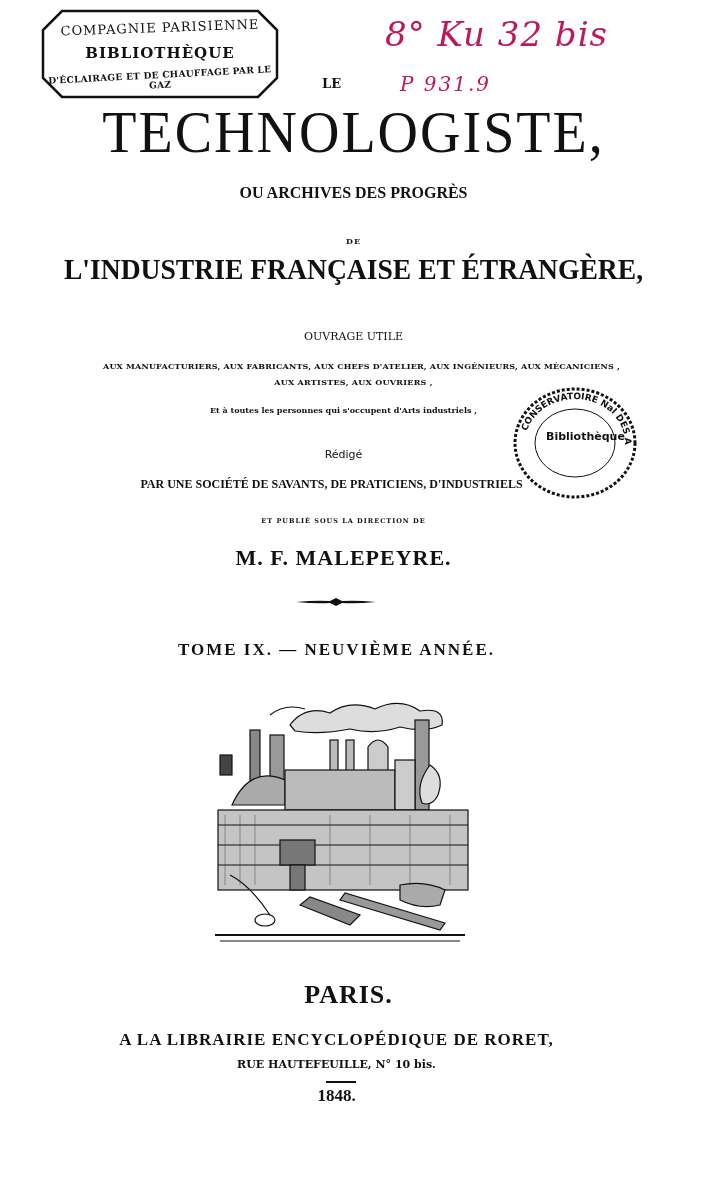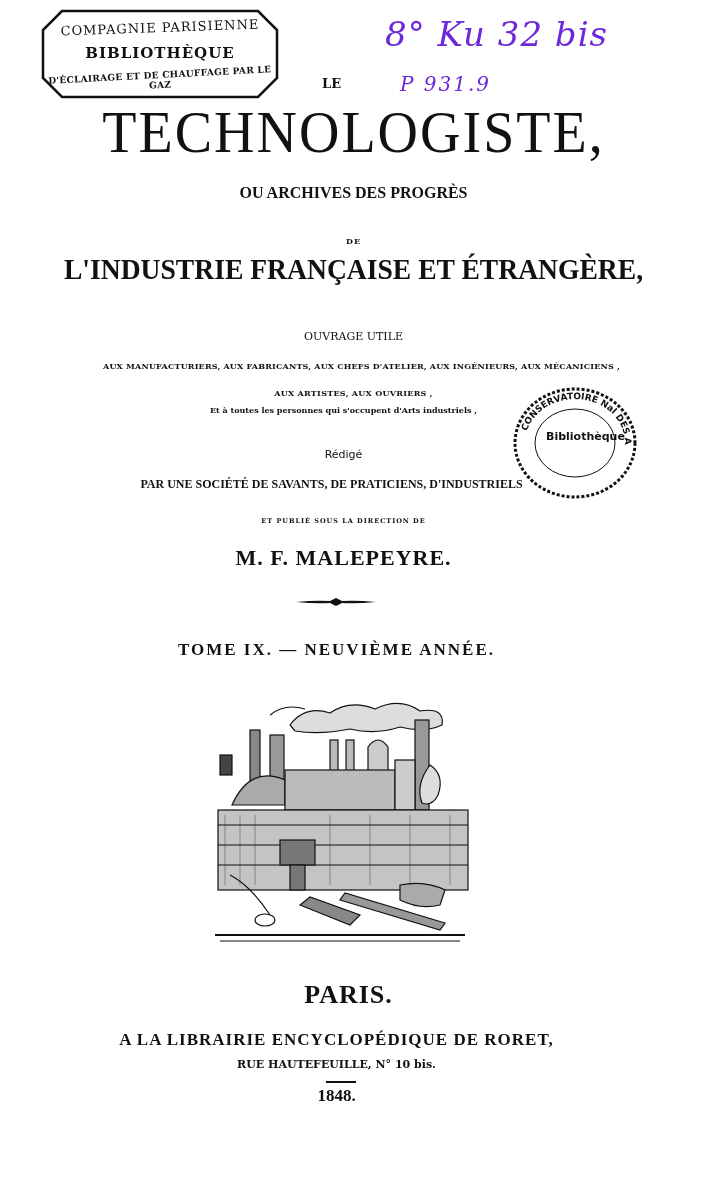--- a/index.html
+++ b/index.html
@@ -7,33 +7,33 @@
   .abs { position:absolute; }
   .c { position:absolute; left:0; width:707px; text-align:center; white-space:nowrap; }
 
   
   .stamp1 { left:40px; top:8px; width:240px; height:92px; }
   .stamp1 .t1 { position:absolute; left:0; width:240px; top:12px; text-align:center; font-size:13px; letter-spacing:1px; transform:rotate(-2deg); font-family:"DejaVu Serif", serif; }
   .stamp1 .t2 { position:absolute; left:0; width:240px; top:36px; text-align:center; font-size:15px; font-weight:bold; letter-spacing:1px; }
   .stamp1 .t3 { position:absolute; left:0; width:240px; top:62px; text-align:center; font-size:9px; font-weight:bold; transform:rotate(-3deg); letter-spacing:0.3px; }
 
   
-  .hand { font-family:"DejaVu Serif", serif; font-style:italic; color:#6d28d9; }
+  .hand { font-family:"DejaVu Serif", serif; font-style:italic; color:#be185d; }
   .hand1 { left:385px; top:14px; font-size:34px; letter-spacing:1px; }
   .hand2 { left:400px; top:72px; font-size:20px; letter-spacing:2px; }
 
   .le { left:322px; top:76px; font-size:13px; font-weight:bold; }
 
   .title { top:100px; font-size:56px; letter-spacing:2px; font-family:"Liberation Serif", serif; font-weight:normal; transform:scaleY(1.05); }
   .sub1 { top:184px; font-size:16px; font-weight:bold; font-family:Liberation Serif, serif; }
   .de { top:226px; font-size:8px; font-weight:bold; letter-spacing:1px;margin-top:10px; }
   .sub2 { top:252px; font-size:30px; font-weight:bold; font-family:"Liberation Serif", serif; transform:scaleX(0.92); }
   .ouvrage { top:330px; font-size:11px; font-weight:normal; }
   .aux1 { top:361px; font-size:8px; font-weight:bold; letter-spacing:0.2px;padding-left:8px; }
-  .aux2 { top:388px; font-size:8px; font-weight:bold; letter-spacing:0.3px; }
+  .aux2 { top:377px; font-size:8px; font-weight:bold; letter-spacing:0.3px; }
   .toutes { top:405px; left:-10px; font-size:8px; font-weight:bold; }
   .redige { top:448px; left:-10px; font-size:11px; font-family:"DejaVu Sans", sans-serif; }
   .par { top:477px; left:-22px; font-size:12px; font-weight:bold; font-family:"Liberation Serif", serif; }
   .publie { top:517px; left:-10px; font-size:6.5px; font-weight:bold; letter-spacing:1px; }
   .malepeyre { top:545px; left:-10px; font-size:22px; font-weight:bold; font-family:"Liberation Serif", serif; letter-spacing:1px; }
 
   .ornament { left:296px; top:594px; width:80px; height:16px; }
   .tome { top:640px; left:-17px; font-size:17px; font-weight:bold; font-family:"Liberation Serif", serif; letter-spacing:2px; }
 
   .engraving { left:210px; top:685px; width:260px; height:262px; }

